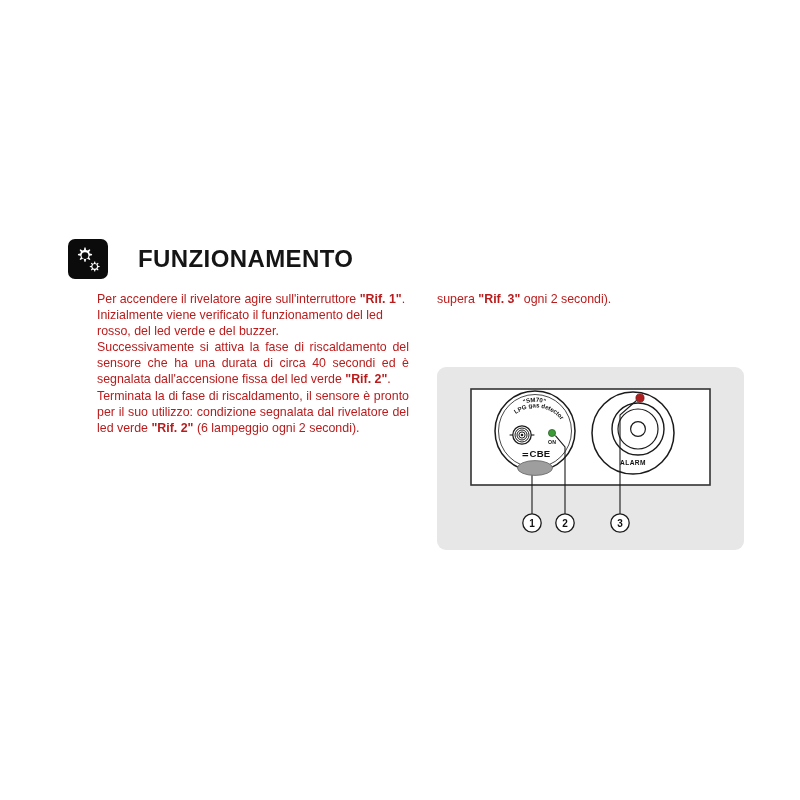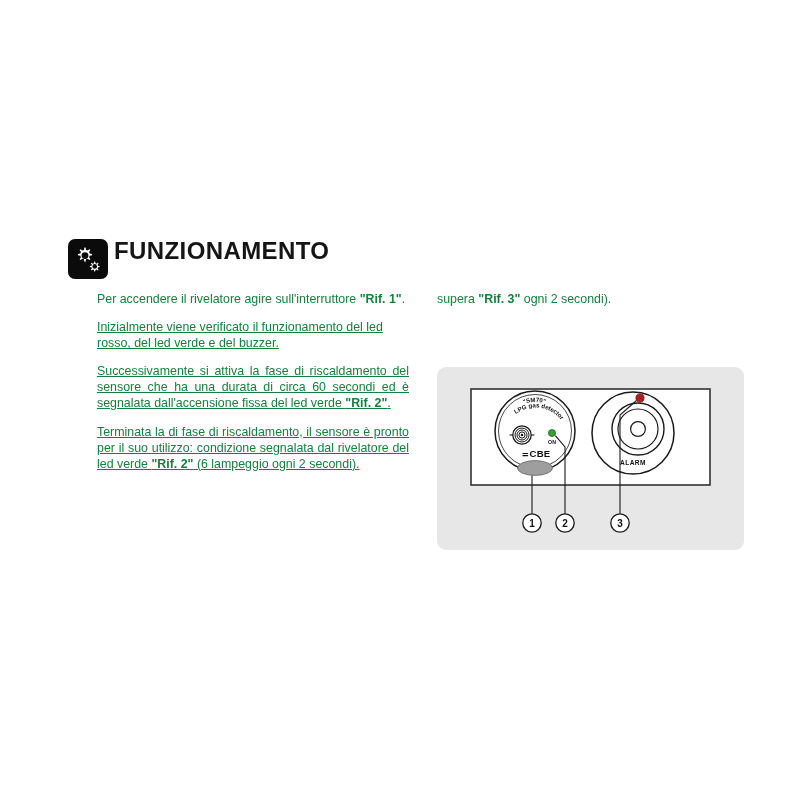--- a/index.html
+++ b/index.html
@@ -24,22 +24,22 @@
     height: 800px;
     background: #ffffff;
   }
 
   
   .section-header {
     position: absolute;
     left: 68px;
     top: 239px;
     display: flex;
-    align-items: flex-start;
-    gap: 6px;
+    align-items: center;
+    gap: 30px;
   }
   .header-icon {
     width: 40px;
     height: 40px;
     background: #0b0b0b;
     border-radius: 7px;
     position: relative;
     flex: 0 0 auto;
   }
   .header-icon svg { display: block; }
@@ -51,33 +51,33 @@
     line-height: 1;
     white-space: nowrap;
   }
 
   
   .col {
     position: absolute;
     width: 312px;
     font-size: 12.4px;
     line-height: 16.1px;
-    color: #15803d;
+    color: #b91c1c;
   }
   .col-left  { left: 97px;  top: 291px; }
   .col-right { left: 437px; top: 291px; }
 
   .col p {
     margin: 0 0 0 0;
     text-align: justify;
     -webkit-hyphens: none;
     hyphens: none;
   }
   .col p.nojustify { text-align: left; }
-  .col p + p { margin-top: 12px; text-decoration: underline; }
+  .col p + p { margin-top: 0px; }
   .col b { font-weight: bold; }
 
   
   .figure-panel {
     position: absolute;
     left: 437px;
     top: 367px;
     width: 307px;
     height: 183px;
     background: #e7e7e7;
@@ -105,21 +105,21 @@
     </div>
     <div class="section-title">FUNZIONAMENTO</div>
   </div>
 
   <div class="col col-left">
 
     <p><span>Per accendere il rivelatore agire sull'interruttore </span><b>"Rif. 1"</b><span>.</span></p>
 
     <p class="nojustify">Inizialmente viene verificato il funzionamento del led rosso, del led verde e del buzzer.</p>
 
-    <p><span>Successivamente si attiva la fase di riscaldamento del sensore che ha una durata di circa 60 secondi ed è segnalata dall'accensione fissa del led verde </span><b>"Rif. 2"</b><span>.</span></p>
+    <p><span>Successivamente si attiva la fase di riscaldamento del sensore che ha una durata di circa 40 secondi ed è segnalata dall'accensione fissa del led verde </span><b>"Rif. 2"</b><span>.</span></p>
 
     <p><span>Terminata la di fase di riscaldamento, il sensore è pronto per il suo utilizzo: condizione segnalata dal rivelatore del led verde </span><b>"Rif. 2"</b><span> (6 lampeggio ogni 2 secondi).</span></p>
 
   </div>
 
   <div class="col col-right">
     <p class="nojustify"><span>supera </span><b>"Rif. 3"</b><span> ogni 2 secondi).</span></p>
 
   </div>
 

